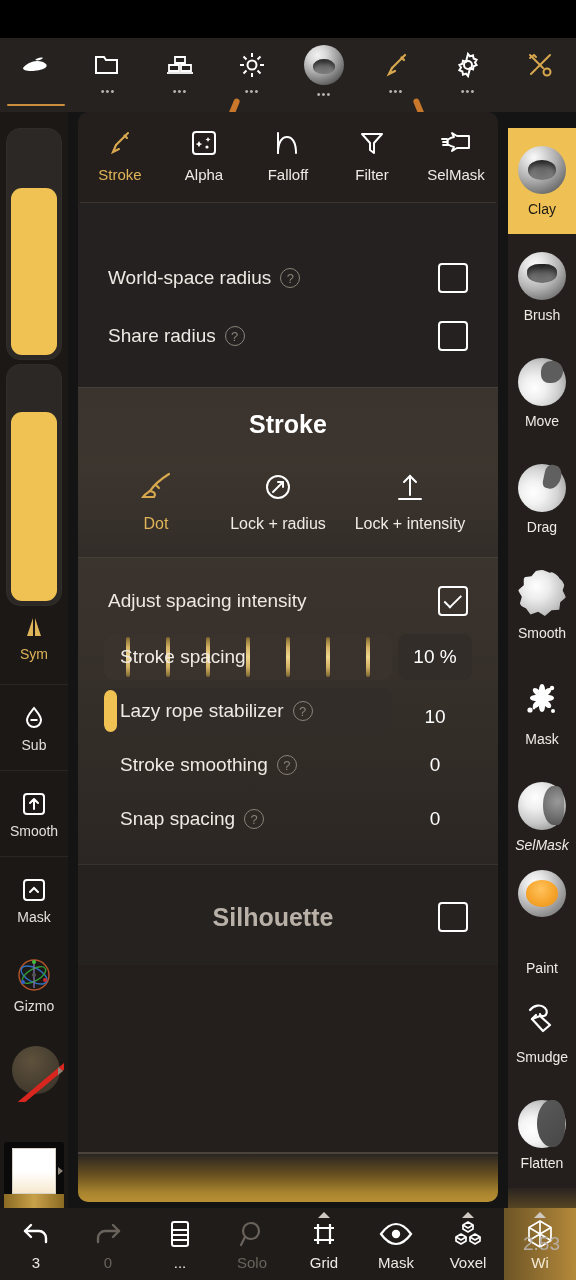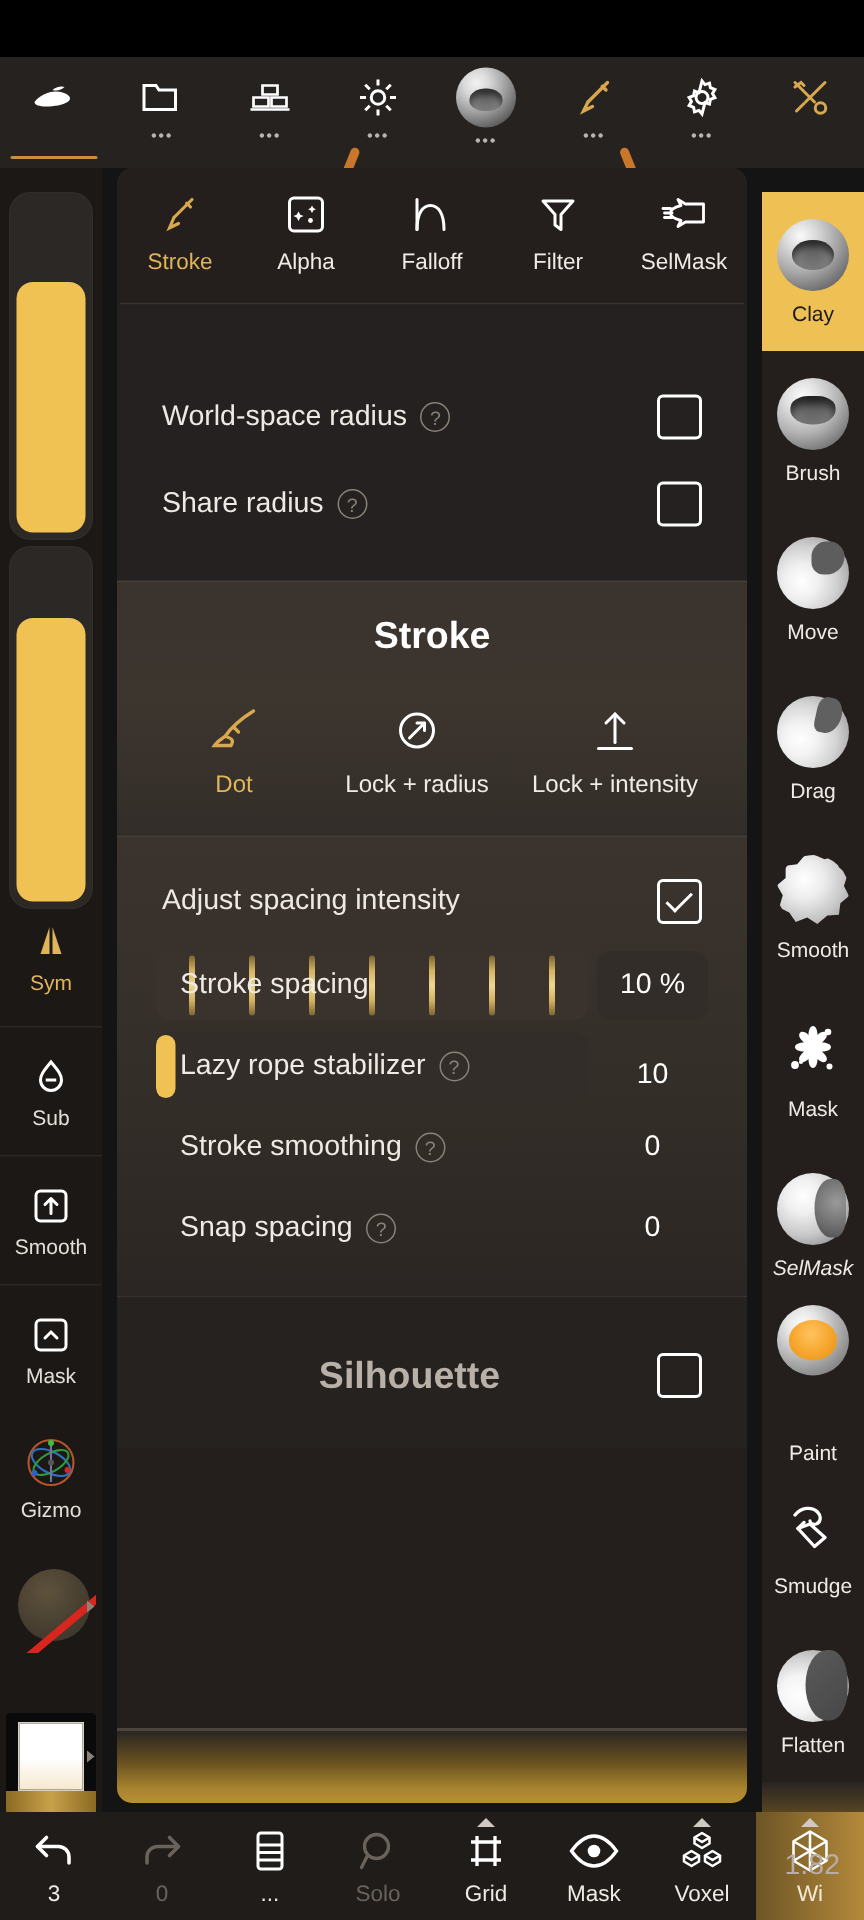--- a/index.html
+++ b/index.html
@@ -782,16 +782,16 @@
       <div class="bb-caret"></div>
       <span class="bb-ico">
         <svg width="30" height="30" viewBox="0 0 30 30" fill="none" stroke="#fff" stroke-width="1.7" stroke-linejoin="round">
             <path d="M15 2l11 6.5v13L15 28 4 21.5v-13z"></path>
             <path d="M15 2v26M4 8.5l22 13M26 8.5l-22 13"></path>
           </svg>
       </span>
       <div class="bb-lbl">Wi</div>
     </div>
 
-    <div class="version">1.82</div>
+    <div class="version">2.53</div>
   </div>
 
 </div>
 
 </body></html>

